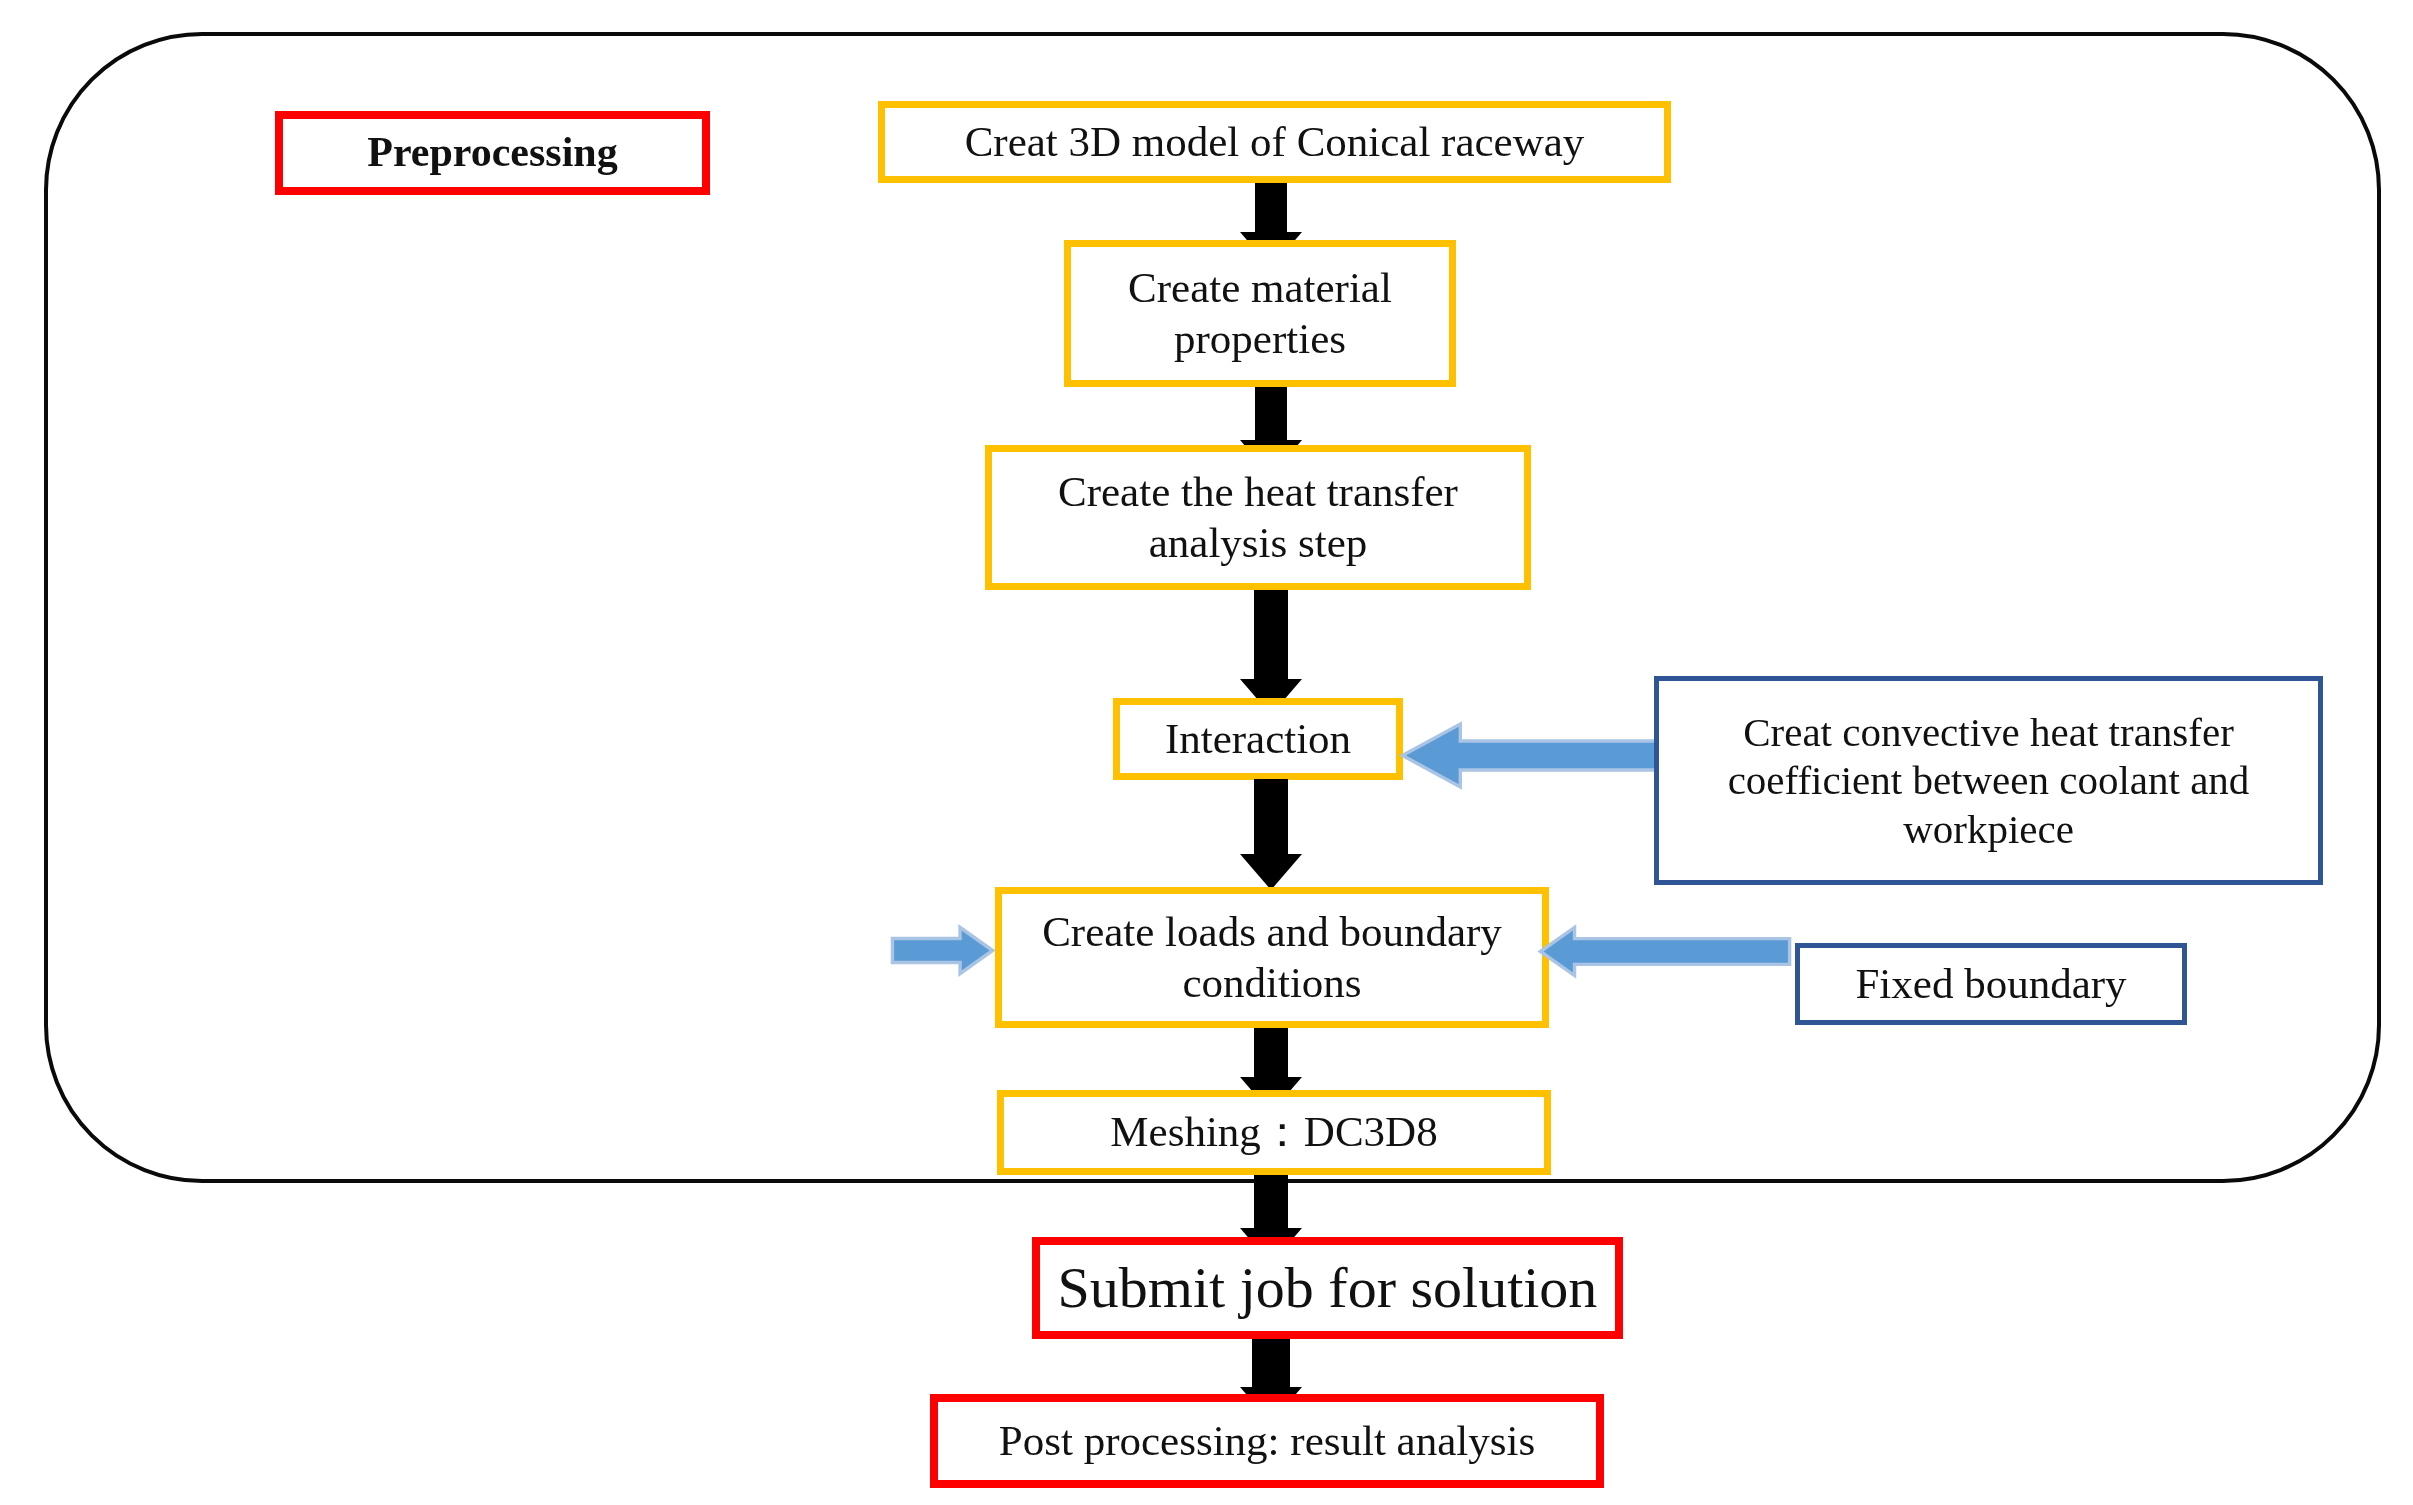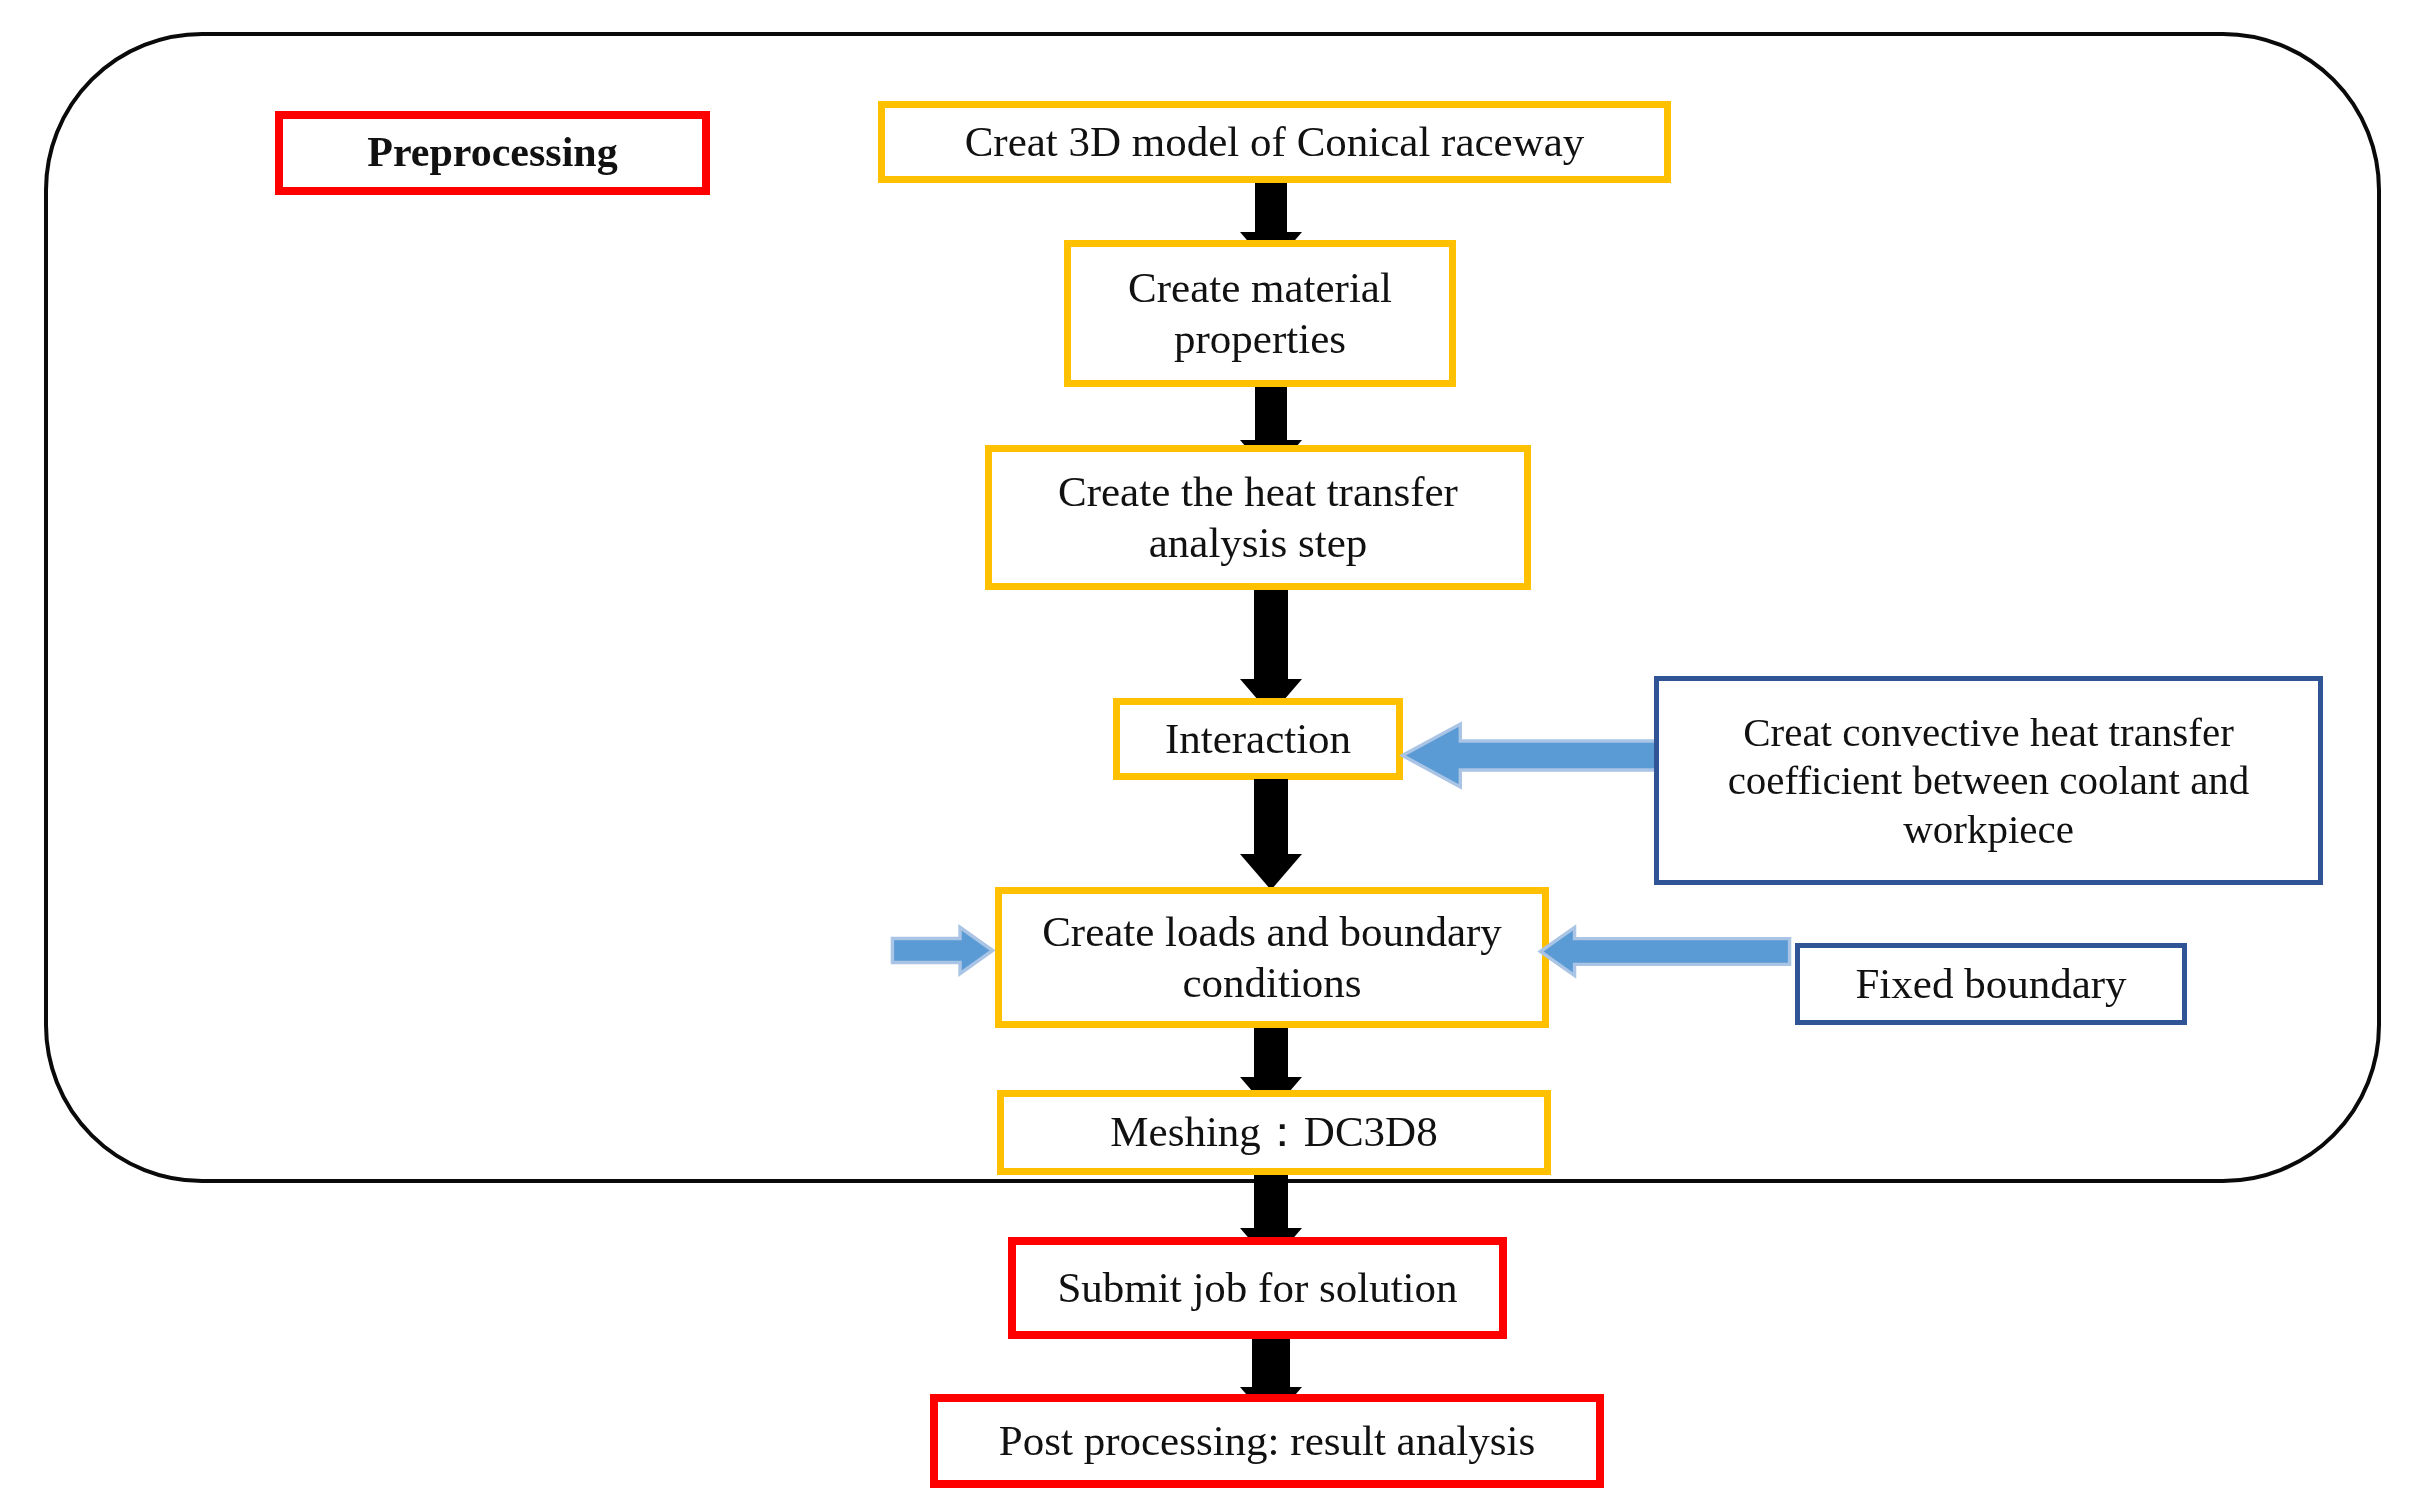--- a/index.html
+++ b/index.html
@@ -175,21 +175,21 @@
 
   <div class="node orange" style="left:982px; top:1090px; width:554px; height:85px; font-size:43px;margin-left:15px;">
     <span class="node-text">Meshing：DC3D8</span>
   </div>
 
   <div class="arrow-down" style="left:1220px; top:1175px; width:102px; height:89px;">
     <div class="shaft" style="width:34px; height:55px;"></div>
     <div class="head"></div>
   </div>
 
-  <div class="node red" style="left:1008px; top:1237px; width:499px; height:102px; font-size:43px;">
+  <div class="node red" style="left:1032px; top:1237px; width:591px; height:102px; font-size:58px;">
     <span class="node-text">Submit job for solution</span>
   </div>
 
   <div class="arrow-down" style="left:1220px; top:1339px; width:102px; height:84px;">
     <div class="shaft" style="width:38px; height:49px;"></div>
     <div class="head"></div>
   </div>
 
   <div class="node red" style="left:930px; top:1394px; width:674px; height:94px; font-size:43px;">
     <span class="node-text">Post processing: result analysis</span>

